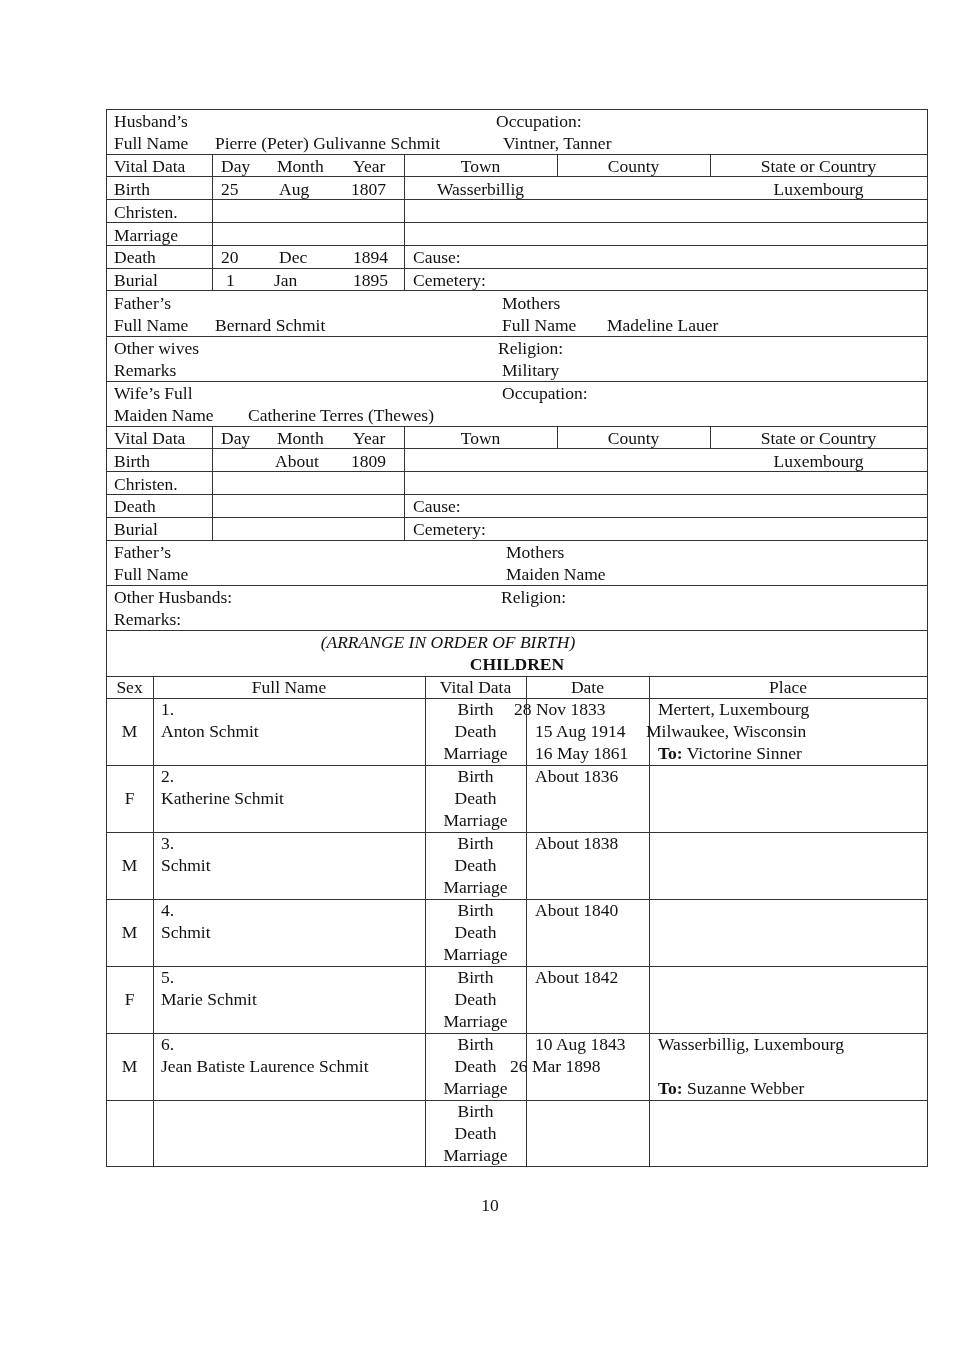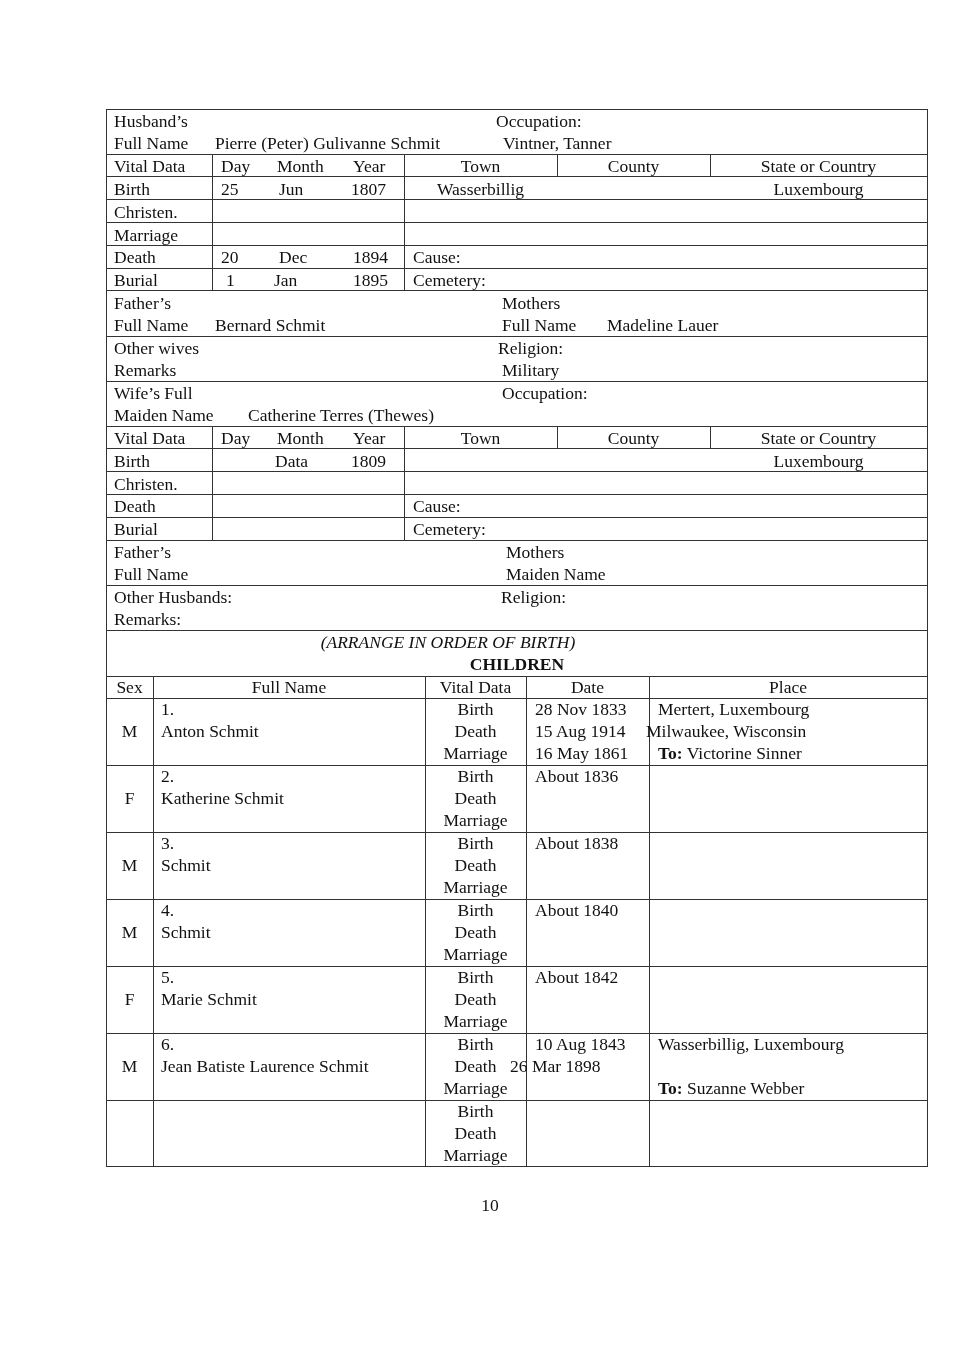--- a/index.html
+++ b/index.html
@@ -35,21 +35,21 @@
     <span class="abs" style="left:353px;top:156px">Year</span>
     <span class="abs ctr" style="left:404px;width:153px;top:156px">Town</span>
     <span class="abs ctr" style="left:557px;width:153px;top:156px">County</span>
     <span class="abs ctr" style="left:710px;width:217px;top:156px">State or Country</span>
     <div class="vl" style="left:557px;top:154px;height:22px"></div>
     <div class="vl" style="left:710px;top:154px;height:22px"></div>
     <div class="hl" style="left:106px;width:822px;top:176px"></div>
 
     <span class="abs" style="left:114px;top:179px">Birth</span>
     <span class="abs" style="left:221px;top:179px">25</span>
-    <span class="abs" style="left:279px;top:179px">Jun</span>
+    <span class="abs" style="left:279px;top:179px">Aug</span>
     <span class="abs" style="left:351px;top:179px">1807</span>
     <span class="abs ctr" style="left:404px;width:153px;top:179px">Wasserbillig</span>
     <span class="abs ctr" style="left:710px;width:217px;top:179px">Luxembourg</span>
     <div class="hl" style="left:106px;width:822px;top:199px"></div>
 
     <span class="abs" style="left:114px;top:202px">Christen.</span>
     <div class="hl" style="left:106px;width:822px;top:222px"></div>
     <span class="abs" style="left:114px;top:225px">Marriage</span>
     <div class="hl" style="left:106px;width:822px;top:245px"></div>
 
@@ -97,21 +97,21 @@
     <span class="abs" style="left:277px;top:428px">Month</span>
     <span class="abs" style="left:353px;top:428px">Year</span>
     <span class="abs ctr" style="left:404px;width:153px;top:428px">Town</span>
     <span class="abs ctr" style="left:557px;width:153px;top:428px">County</span>
     <span class="abs ctr" style="left:710px;width:217px;top:428px">State or Country</span>
     <div class="vl" style="left:557px;top:426px;height:22px"></div>
     <div class="vl" style="left:710px;top:426px;height:22px"></div>
     <div class="hl" style="left:106px;width:822px;top:448px"></div>
 
     <span class="abs" style="left:114px;top:451px">Birth</span>
-    <span class="abs" style="left:275px;top:451px">Data</span>
+    <span class="abs" style="left:275px;top:451px">About</span>
     <span class="abs" style="left:351px;top:451px">1809</span>
     <span class="abs ctr" style="left:710px;width:217px;top:451px">Luxembourg</span>
     <div class="hl" style="left:106px;width:822px;top:471px"></div>
 
     <span class="abs" style="left:114px;top:474px">Christen.</span>
     <div class="hl" style="left:106px;width:822px;top:494px"></div>
     <span class="abs" style="left:114px;top:496px">Death</span>
     <span class="abs" style="left:413px;top:496px">Cause:</span>
     <div class="hl" style="left:106px;width:822px;top:517px"></div>
     <span class="abs" style="left:114px;top:519px">Burial</span>
@@ -148,21 +148,21 @@
     <div class="vl" style="left:153px;top:676px;height:490px"></div>
     <div class="vl" style="left:425px;top:676px;height:490px"></div>
     <div class="vl" style="left:526px;top:676px;height:490px"></div>
     <div class="vl" style="left:649px;top:676px;height:490px"></div>
 
     <div id="children-rows">
         <span class="abs ctr" style="left:106px;width:47px;top:721px">M</span>
         <span class="abs " style="left:161px;top:699px">1.</span>
         <span class="abs " style="left:161px;top:721px">Anton Schmit</span>
         <span class="abs ctr" style="left:425px;width:101px;top:699px">Birth</span>
-        <span class="abs " style="left:535px;top:699px">28 Nov 1833</span>
+        <span class="abs " style="left:514px;top:699px">28 Nov 1833</span>
         <span class="abs " style="left:658px;top:699px">Mertert, Luxembourg</span>
         <span class="abs ctr" style="left:425px;width:101px;top:721px">Death</span>
         <span class="abs " style="left:535px;top:721px">15 Aug 1914</span>
         <span class="abs " style="left:646px;top:721px">Milwaukee, Wisconsin</span>
         <span class="abs ctr" style="left:425px;width:101px;top:743px">Marriage</span>
         <span class="abs " style="left:535px;top:743px">16 May 1861</span>
         <span class="abs " style="left:658px;top:743px"></span>
         <span class="abs" style="left:658px;top:743px"><b>To:</b> <span>Victorine Sinner</span></span>
         <div class="hl" style="left:106px;width:822px;top:765px"></div>
         <span class="abs ctr" style="left:106px;width:47px;top:788px">F</span>

